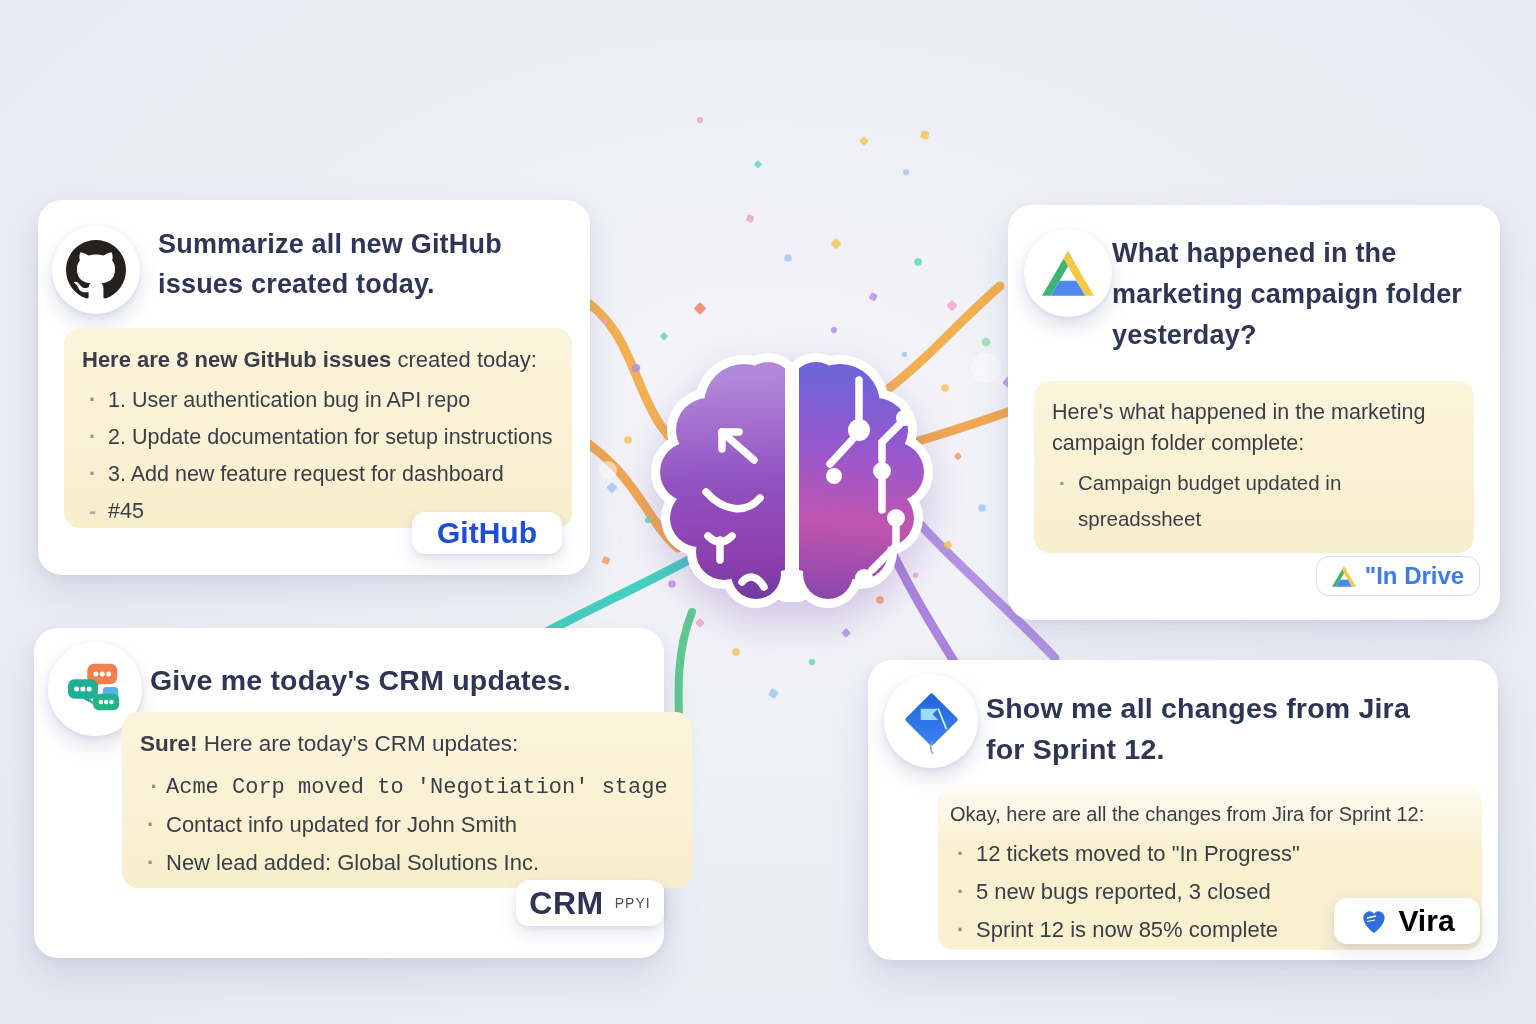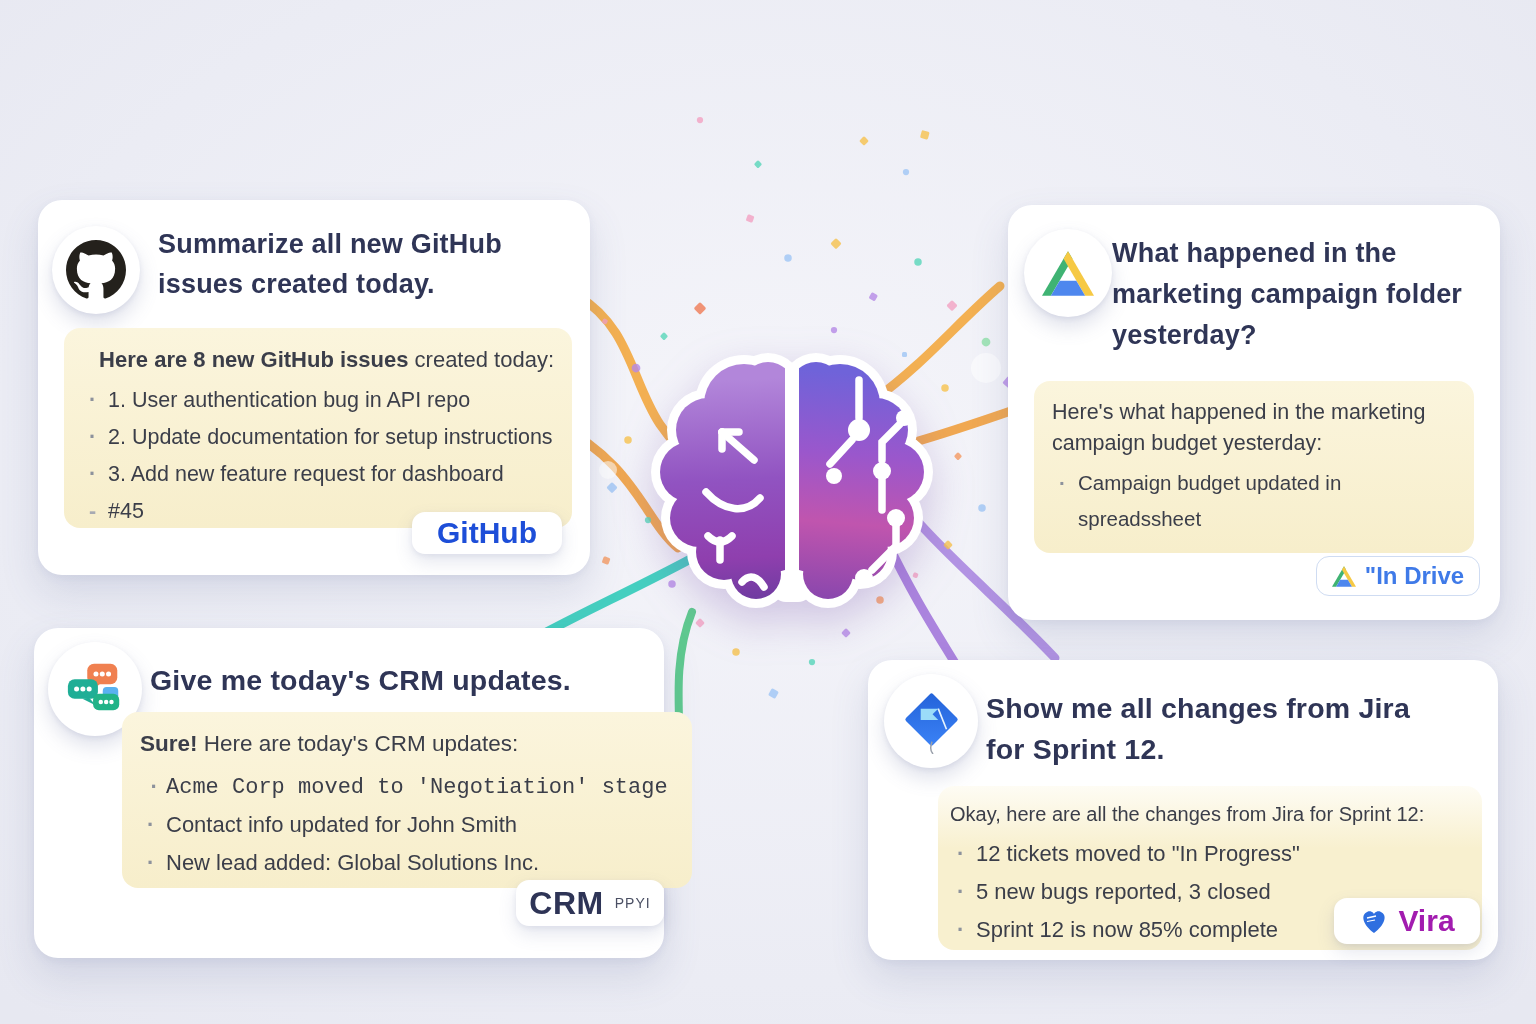--- a/index.html
+++ b/index.html
@@ -35,21 +35,21 @@
   .badge{
     position:absolute;background:#ffffff;border-radius:13px;
     display:flex;align-items:center;justify-content:center;gap:9px;
     box-shadow:0 8px 18px rgba(95,105,155,.16), 0 2px 5px rgba(95,105,155,.10);
   }
   .badge-gh{color:#1d4ed8;font-weight:700;font-size:30px;}
   .badge-drive{border:1.5px solid #cfdcf2;color:#3f7ae8;font-weight:600;font-size:24px;box-shadow:none;}
   .badge-crm{color:#2e3456;}
   .badge-crm .big{font-weight:800;font-size:32px;letter-spacing:.5px;}
   .badge-crm .small{font-weight:400;font-size:14px;color:#4a4f63;margin-left:2px;letter-spacing:1px;}
-  .badge-jira{color:#a21caf;font-weight:700;font-size:30px;}
+  .badge-jira{color:#000000;font-weight:700;font-size:30px;}
   svg{display:block;}
   #brain-wrap{position:absolute;left:642px;top:330px;width:300px;height:300px;
     filter:drop-shadow(0 16px 20px rgba(120,80,170,.28));}
 </style>
 </head>
 <body>
 
 <svg class="layer" viewBox="0 0 1536 1024" fill="none" stroke-linecap="round">
   <path d="M 578 296 C 648 338, 626 420, 702 464" stroke="#f3b052" stroke-width="9"></path>
   <path d="M 556 424 C 636 464, 644 520, 678 548" stroke="#f0a852" stroke-width="9"></path>
@@ -113,21 +113,21 @@
   </svg>
 
 <div class="card" style="left:38px;top:200px;width:552px;height:375px;">
   <div class="icon-circle" style="left:14px;top:26px;width:88px;height:88px;">
     <svg width="60" height="60" viewBox="0 0 24 24" fill="#24211c">
       <path d="M12 0C5.37 0 0 5.37 0 12c0 5.3 3.44 9.8 8.2 11.38.6.11.82-.26.82-.58v-2.02c-3.34.73-4.04-1.61-4.04-1.61-.55-1.39-1.34-1.76-1.34-1.76-1.09-.75.08-.73.08-.73 1.2.08 1.84 1.24 1.84 1.24 1.07 1.84 2.81 1.31 3.5 1 .1-.78.42-1.31.76-1.61-2.67-.3-5.47-1.33-5.47-5.93 0-1.31.47-2.38 1.24-3.22-.12-.3-.54-1.52.12-3.18 0 0 1-.32 3.3 1.23.96-.27 1.98-.4 3-.4s2.04.13 3 .4c2.28-1.55 3.29-1.23 3.29-1.23.66 1.66.24 2.88.12 3.18.77.84 1.23 1.91 1.23 3.22 0 4.61-2.8 5.62-5.48 5.92.43.37.81 1.1.81 2.22v3.29c0 .32.22.7.83.58C20.56 21.8 24 17.3 24 12c0-6.63-5.37-12-12-12z"></path>
     </svg>
   </div>
   <div class="card-title" style="left:120px;top:24px;width:390px;font-size:27px;line-height:40px;">Summarize all new GitHub issues created today.</div>
   <div class="resp" style="left:26px;top:128px;width:508px;height:200px;">
-    <div class="intro" style="font-size:22px;text-align:right;">
+    <div class="intro" style="font-size:22px;">
       <span class="b">Here are 8 new GitHub issues</span><span> created today:</span>
     </div>
     <ul style="margin-top:2px;">
       <li>1. User authentication bug in API repo</li>
       <li>2. Update documentation for setup instructions</li>
       <li>3. Add new feature request for dashboard</li>
       <li class="dash">#45</li>
     </ul>
   </div>
   <div class="badge badge-gh" style="left:374px;top:312px;width:150px;height:42px;">GitHub</div>
@@ -136,21 +136,21 @@
 <div class="card" style="left:1008px;top:205px;width:492px;height:415px;">
   <div class="icon-circle" style="left:16px;top:24px;width:88px;height:88px;">
     <svg width="52" height="45" viewBox="0 0 100 86">
       <polygon points="50,0 58.5,14.6 17,86 0,86" fill="#3fb373"></polygon>
       <polygon points="50,0 100,86 83,86 41.5,14.6" fill="#f6c944"></polygon>
       <polygon points="34,57 66,57 83,86 17,86" fill="#4e87ee"></polygon>
     </svg>
   </div>
   <div class="card-title" style="left:104px;top:28px;width:372px;font-size:27px;line-height:41px;">What happened in the marketing campaign folder yesterday?</div>
   <div class="resp" style="left:26px;top:176px;width:440px;height:172px;">
-    <div class="intro" style="font-size:21.5px;padding-bottom:2px;">Here's what happened in the marketing campaign budget yesterday:</div>
+    <div class="intro" style="font-size:21.5px;padding-bottom:2px;">Here's what happened in the marketing campaign folder complete:</div>
     <ul>
       <li style="font-size:20.5px;">Campaign budget updated in spreadssheet</li>
     </ul>
   </div>
   <div class="badge badge-drive" style="left:308px;top:351px;width:162px;height:38px;">
     <svg width="24" height="21" viewBox="0 0 100 86">
       <polygon points="50,0 58.5,14.6 17,86 0,86" fill="#3fb373"></polygon>
       <polygon points="50,0 100,86 83,86 41.5,14.6" fill="#f6c944"></polygon>
       <polygon points="34,57 66,57 83,86 17,86" fill="#4e87ee"></polygon>
     </svg>

